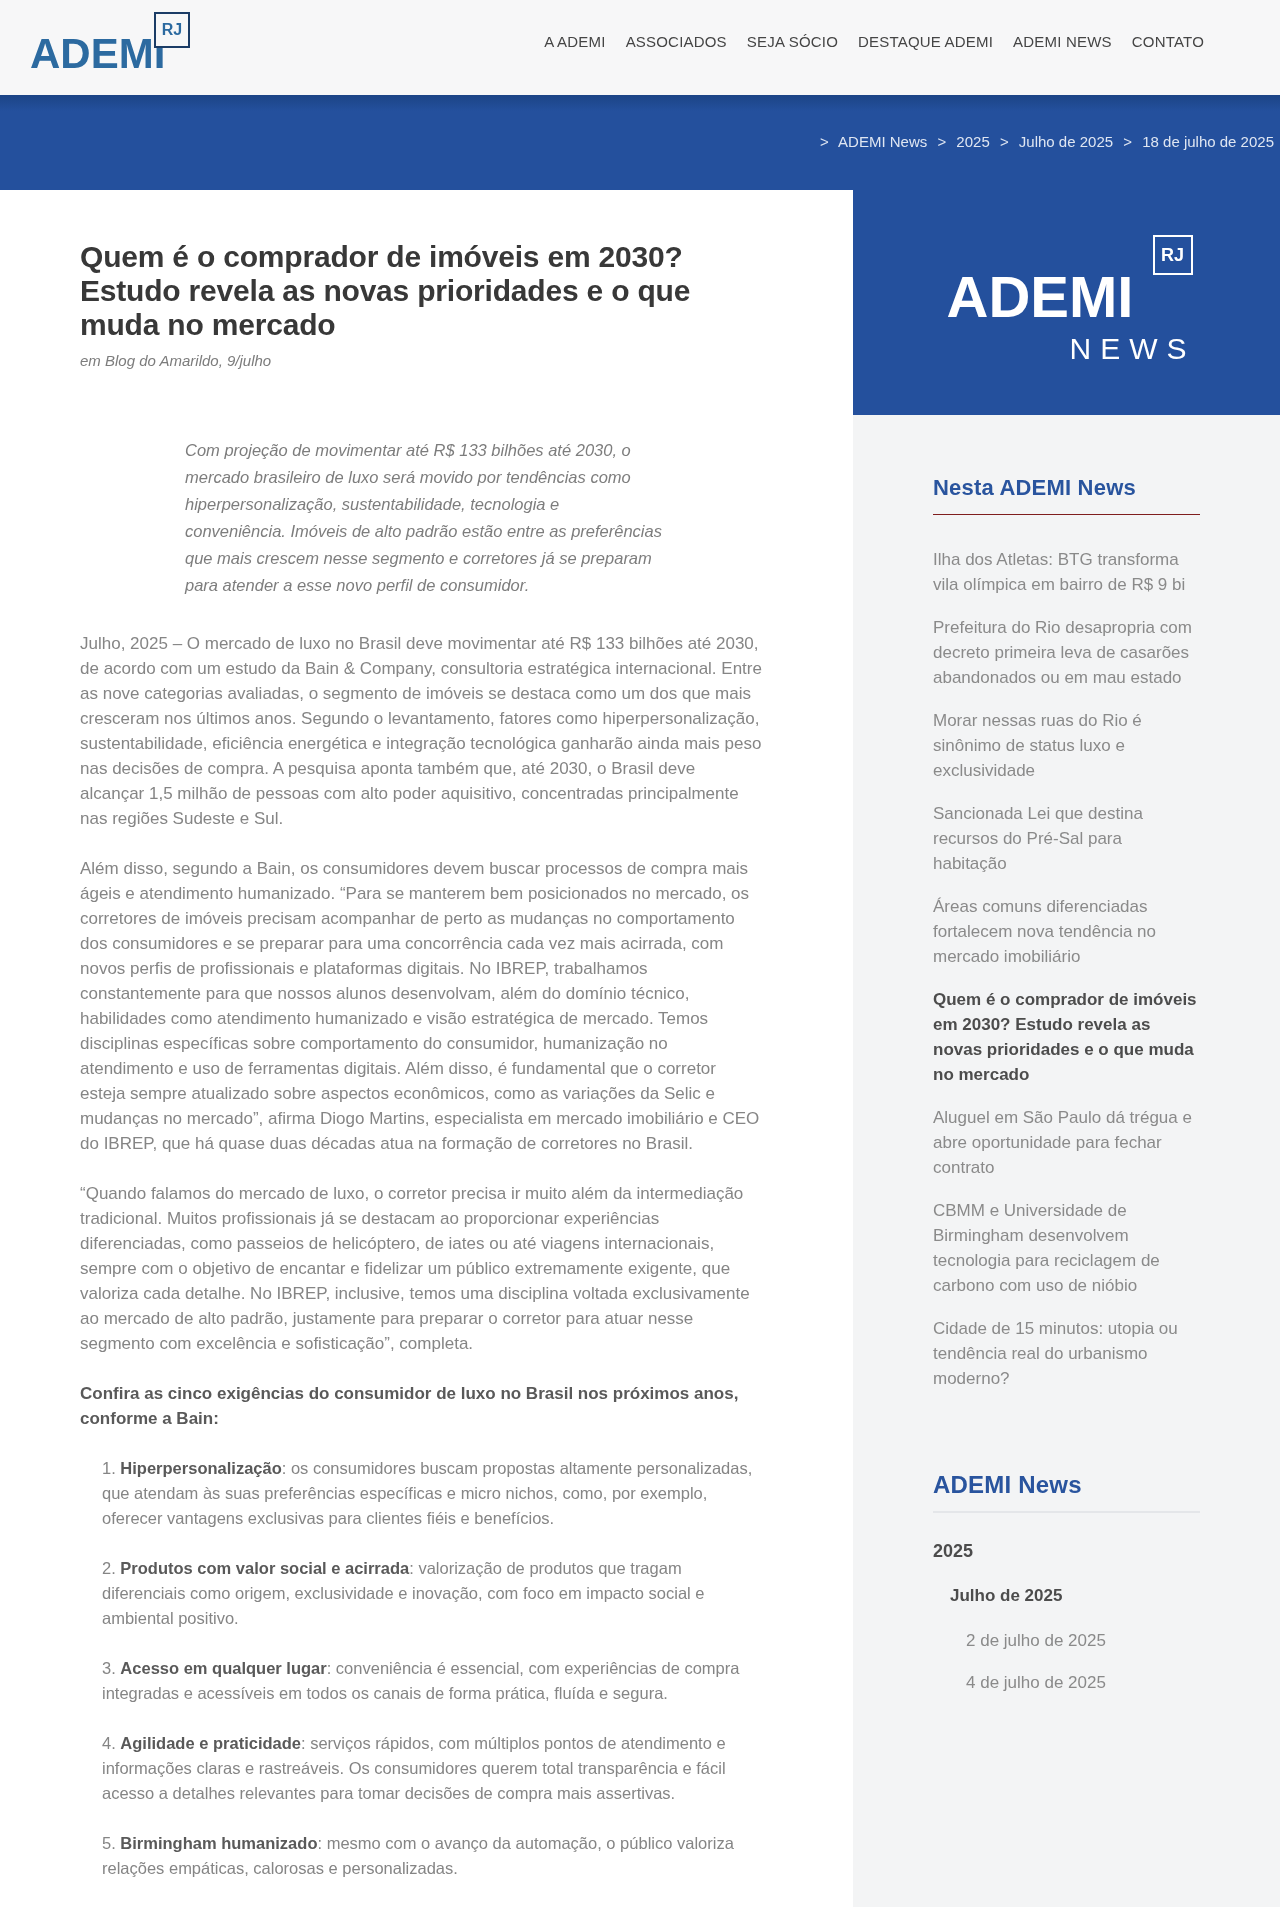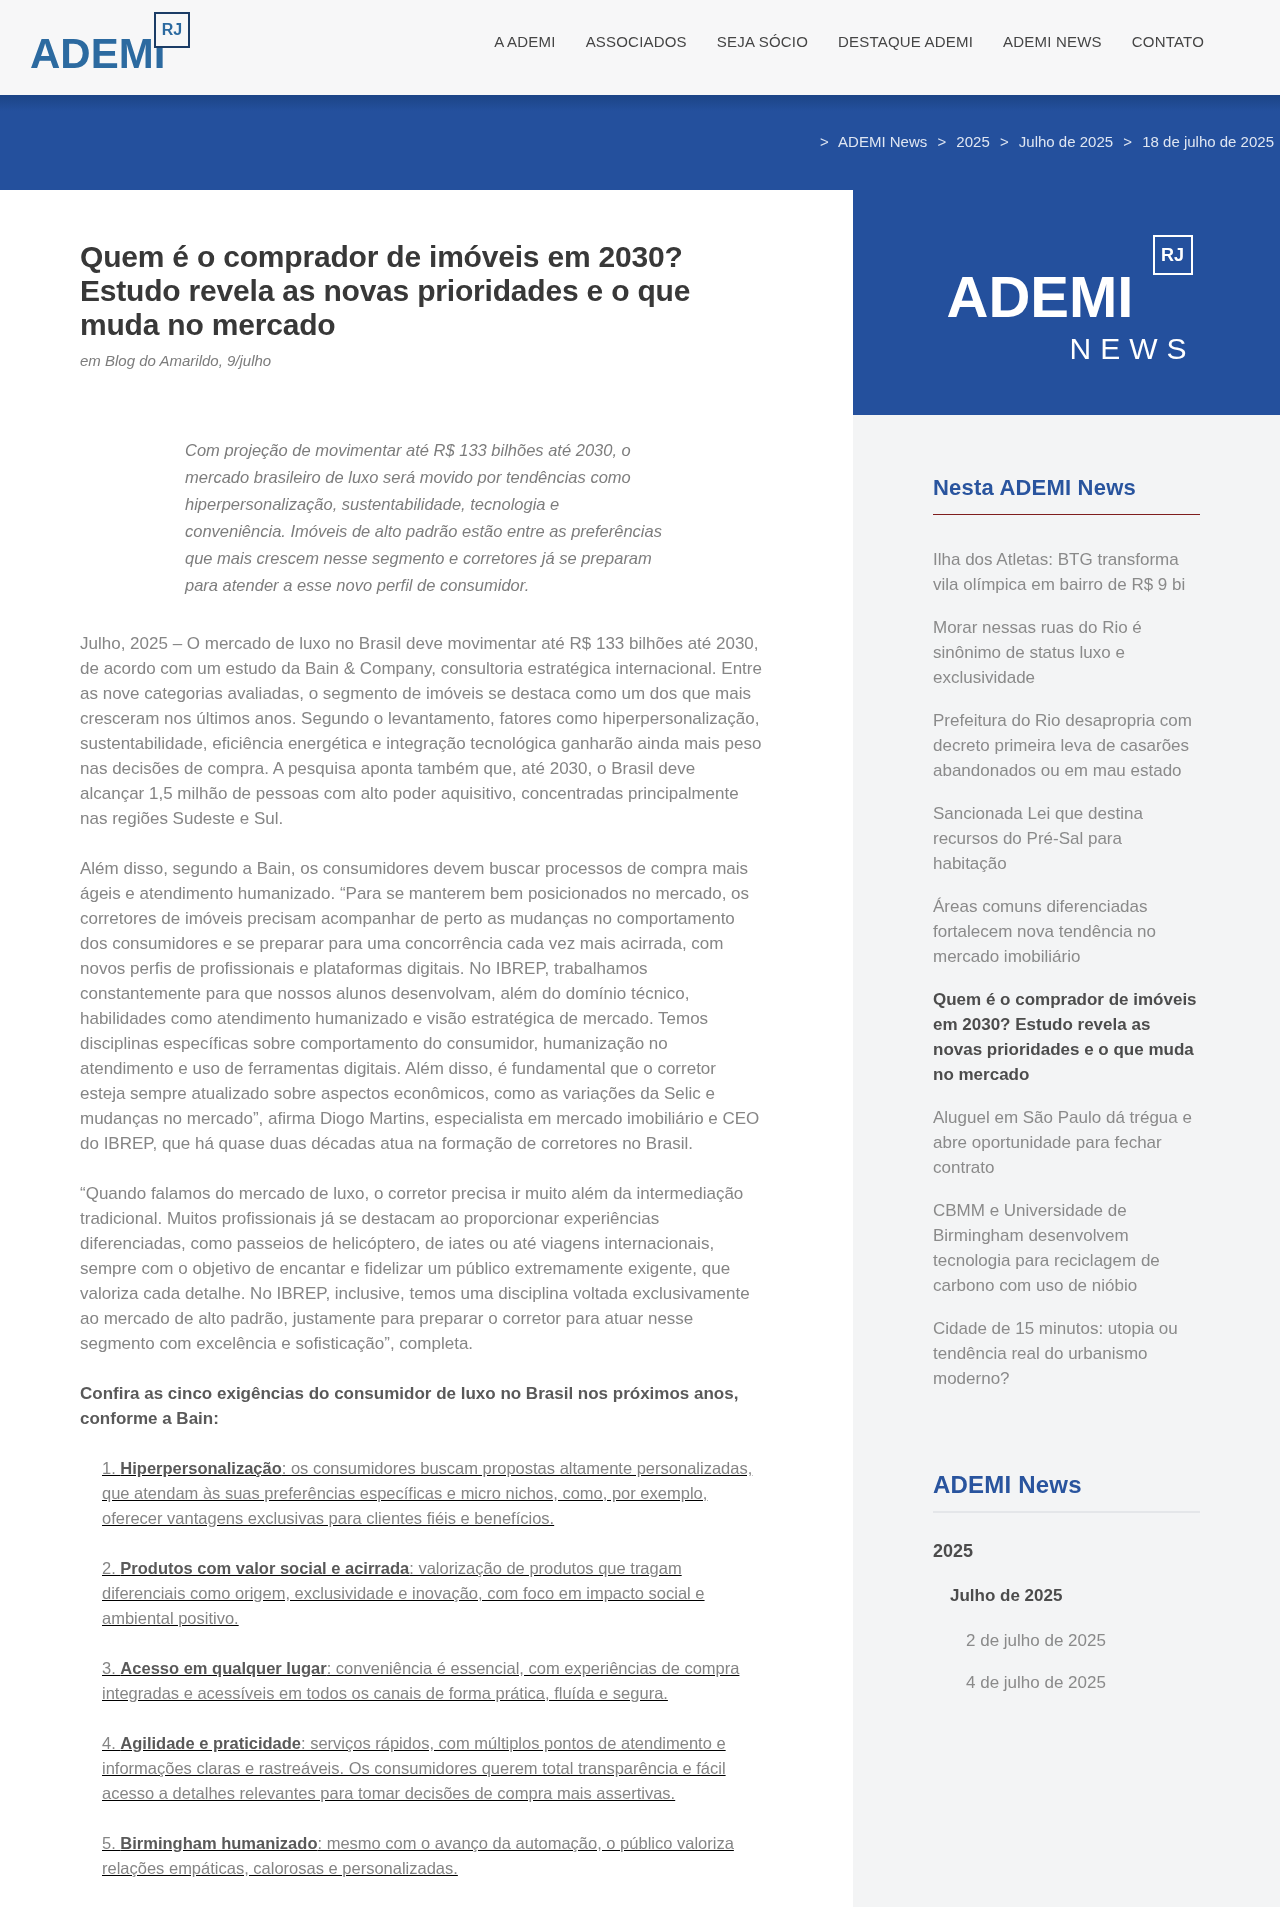--- a/index.html
+++ b/index.html
@@ -22,21 +22,21 @@
     font-size:42px; font-weight:bold; color:#2c6aa0; letter-spacing:0px;
   }
   .rj-box {
     position:absolute; left:124px; top:0;
     width:36px; height:36px; border:2px solid #1b3c66; background:#f7f7f8;
     display:flex; align-items:center; justify-content:center;
     font-size:16px; font-weight:bold; color:#2c6aa0;
   }
   .main-nav {
     position:absolute; right:76px; top:33px;
-    display:flex; gap:30px;
+    display:flex; gap:20px;
   }
   .main-nav a {
     font-size:15px; color:#454545; text-decoration:none; letter-spacing:.2px;
     white-space:nowrap; cursor:pointer;
   }
 
   
   .band {
     height:95px; background:#24509d;
     background:linear-gradient(#1c4486, #24509d 16px);
@@ -65,21 +65,21 @@
     font-style:italic; font-size:15px; color:#7c7c7c; margin:0 0 68px;
   }
   .intro {
     margin:0 0 32px 105px; width:478px;
     font-style:italic; font-size:16.5px; line-height:27px; color:#7d7d7d;
   }
   .article p.body-p {
     margin:0 0 25px; font-size:17px; line-height:25px; color:#858585;
   }
   .article p.cta { font-weight:bold; color:#595959; }
-  .req-list { margin:0 0 25px; padding:0 0 0 22px; list-style:none;text-decoration:underline; }
+  .req-list { margin:0 0 25px; padding:0 0 0 22px; list-style:none; }
   .req-list li {
     margin:0 0 25px; font-size:16.5px; line-height:25px; color:#858585;
   }
   .req-list .term { font-weight:bold; color:#595959; }
 
   
   .sidebar { width:427px; background:#f3f4f5; }
   .side-logo-box {
     height:225px; background:#24509d;
     display:flex; justify-content:center;
@@ -190,22 +190,22 @@
         <div class="ademi-w">ADEMI</div>
         <div class="news-w">NEWS</div>
       </div>
     </div>
 
     <div class="side-content">
       <h3 class="nesta-heading">Nesta ADEMI News</h3>
 
       <div class="side-list">
         <div class="side-item">Ilha dos Atletas: BTG transforma vila olímpica em bairro de R$ 9 bi</div>
+        <div class="side-item">Prefeitura do Rio desapropria com decreto primeira leva de casarões abandonados ou em mau estado</div>
         <div class="side-item">Morar nessas ruas do Rio é sinônimo de status luxo e exclusividade</div>
-        <div class="side-item">Prefeitura do Rio desapropria com decreto primeira leva de casarões abandonados ou em mau estado</div>
         <div class="side-item">Sancionada Lei que destina recursos do Pré-Sal para habitação</div>
         <div class="side-item">Áreas comuns diferenciadas fortalecem nova tendência no mercado imobiliário</div>
         <div class="side-item current">Quem é o comprador de imóveis em 2030? Estudo revela as novas prioridades e o que muda no mercado</div>
         <div class="side-item">Aluguel em São Paulo dá trégua e abre oportunidade para fechar contrato</div>
         <div class="side-item">CBMM e Universidade de Birmingham desenvolvem tecnologia para reciclagem de carbono com uso de nióbio</div>
         <div class="side-item">Cidade de 15 minutos: utopia ou tendência real do urbanismo moderno?</div>
       </div>
 
       <h3 class="archive-heading">ADEMI News</h3>
 

